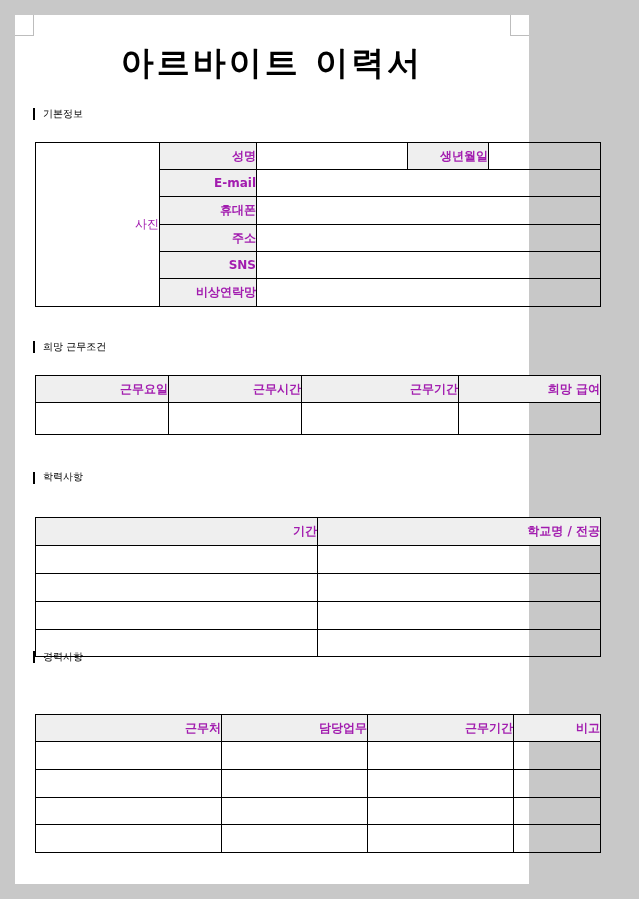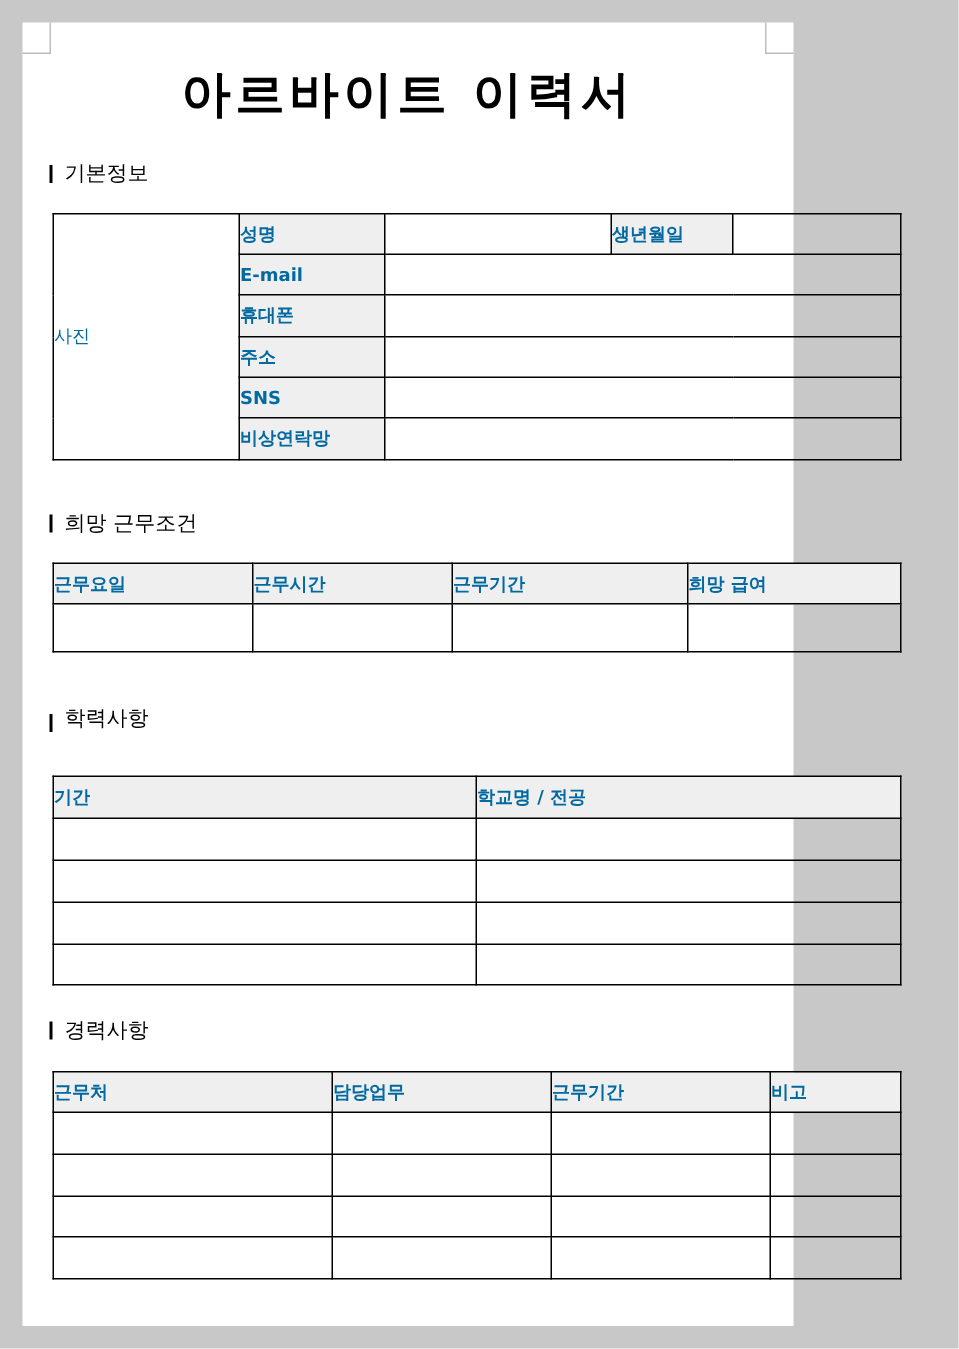--- a/index.html
+++ b/index.html
@@ -2,24 +2,24 @@
 <html><head>
 <meta charset="utf-8">
 <style>
   html,body{margin:0;padding:0;}
   body{width:639px;height:899px;background:#c8c8c8;position:relative;overflow:hidden;font-family:"DejaVu Sans","Liberation Sans",sans-serif;}
   .page{position:absolute;left:15px;top:15px;width:514px;height:869px;background:#fff;}
   .corner{position:absolute;width:18px;height:20px;}
   .corner.tl{left:0;top:0;border-right:1px solid #bdbdbd;border-bottom:1px solid #bdbdbd;}
   .corner.tr{right:0;top:0;border-left:1px solid #bdbdbd;border-bottom:1px solid #bdbdbd;}
   .title{position:absolute;left:0;right:0;top:26px;text-align:center;font-size:33px;font-weight:bold;letter-spacing:3px;color:#000;}
-  .sec{position:absolute;left:18px;font-size:14px;color:#000;display:flex;align-items:center;}
+  .sec{position:absolute;left:18px;font-size:10px;color:#000;display:flex;align-items:center;}
   .sec .bar{display:inline-block;width:2px;height:12px;background:#000;margin-right:8px;}
   table{position:absolute;left:20px;width:565px;border-collapse:collapse;table-layout:fixed;}
-  td{border:1px solid #000;padding:0;font-size:12px;text-align:left;color:#0369a1;}
+  td{border:1px solid #000;padding:0;font-size:12px;text-align:right;color:#a21caf;}
   td.h{background:#efefef;font-weight:bold;}
   td.lbl{background:#efefef;font-weight:bold;}
 </style>
 </head>
 <body>
 
 <div class="page">
   <div class="corner tl"></div>
   <div class="corner tr"></div>
 
@@ -121,21 +121,21 @@
       <td></td>
       <td></td>
     </tr>
     <tr style="height:27px;">
       <td></td>
       <td></td>
     </tr>
   </tbody>
     </table>
 
-  <div class="sec" style="top:663px;">
+  <div class="sec" style="top:635px;">
     <span class="bar"></span>
     <span>경력사항</span>
   </div>
   <table style="top:699px;">
     <colgroup>
         <col style="width:186px">
         <col style="width:146px">
         <col style="width:146px">
         <col style="width:87px">
       </colgroup>

